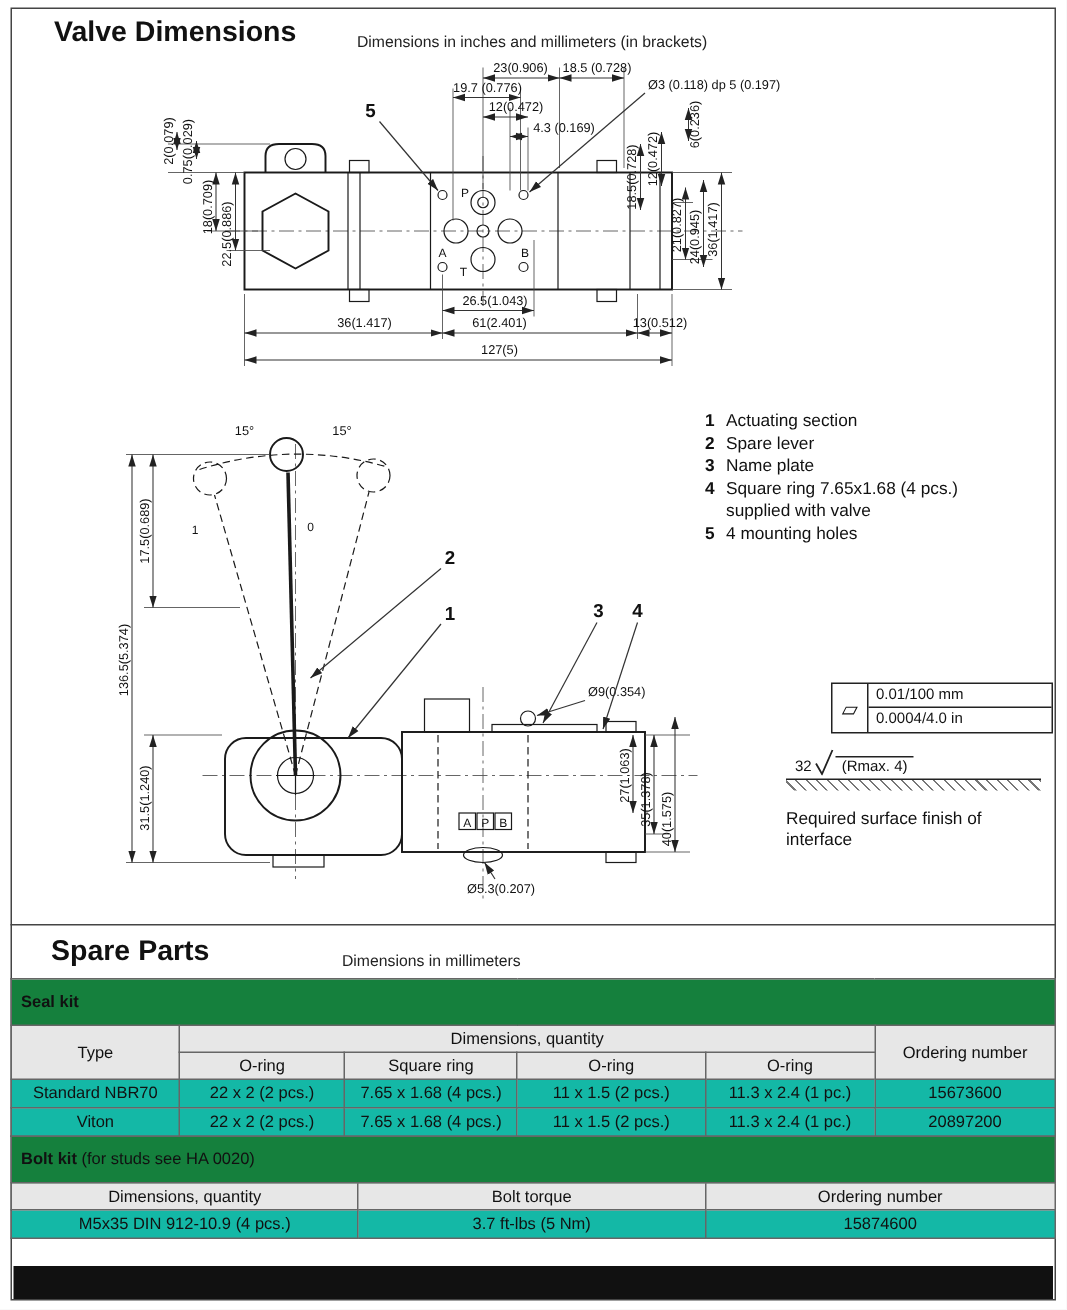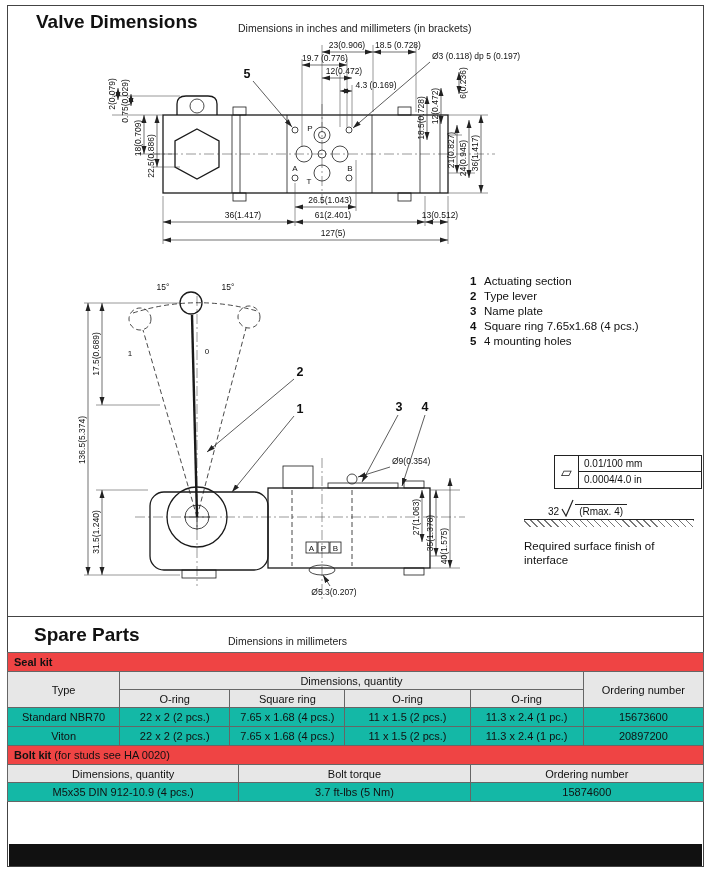--- a/index.html
+++ b/index.html
@@ -33,34 +33,34 @@
   .legend-item b { width:14px; flex:none; }
   .legend-cont { padding-left:14px; line-height:15px; }
 
   
   .finish { position:absolute; left:524px; top:455px; width:182px; color:#111; }
   .finish-box { margin-left:30px; width:148px; border:1px solid #222; display:flex; background:#fff; }
   .finish-sym { width:24px; border-right:1px solid #222; display:flex; align-items:center; justify-content:center; font-size:14px; }
   .finish-rows { flex:1; }
   .finish-rows div { height:16px; line-height:16px; font-size:10px; padding-left:5px; }
   .finish-rows div:first-child { border-bottom:1px solid #222; }
-  .finish-note { margin-top:10px; margin-left:24px; display:flex; align-items:flex-end; font-size:10px; height:18px;text-align:center; }
+  .finish-note { margin-top:10px; margin-left:6px; display:flex; align-items:flex-end; font-size:10px; height:18px;text-align:center; }
   .finish-note .rmax { border-top:1px solid #222; padding:1px 4px 0 4px; }
   .finish-ground { margin-top:2px; width:170px; height:8px; border-top:1.4px solid #222;
                    background:repeating-linear-gradient(45deg, transparent 0 4px, #777 4px 5px); }
   .finish-caption { margin-top:12px; font-size:11.5px; line-height:14px; width:170px; }
 
   
   .rule { position:absolute; left:7px; top:616px; width:697px; border-top:1.5px solid #444; }
   .sp-title { position:absolute; left:34px; top:624px; font-size:19px; font-weight:bold; color:#111; }
   .sp-subtitle { position:absolute; left:228px; top:635px; font-size:10.5px; color:#222;text-align:right; }
   .tables { position:absolute; left:7px; top:652px; width:697px; }
   table { width:100%; border-collapse:collapse; table-layout:fixed; font-size:11px; color:#111; }
   td { border:1px solid #666; text-align:center; height:18px; padding:1px 3px; }
-  tr.kitrow td { text-align:left; background:#ef4444; padding-left:6px; height:19px; }
+  tr.kitrow td { text-align:left; background:#15803d; padding-left:6px; height:31px; }
   tr.hdr td { background:#e7e7e7; }
   table.bolt { margin-top:-1px; }
   tr.data td { background:#14b8a6; height:19px; }
 
   .footer-bar { position:absolute; left:9px; top:844px; width:693px; height:22px; background:#111; }
 </style>
 </head>
 <body>
 
 <div class="page">
@@ -265,30 +265,31 @@
     </g>
   </svg>
 
   <div class="legend">
     <div class="legend-item">
         <b>1</b>
         <span>Actuating section</span>
       </div>
     <div class="legend-item">
         <b>2</b>
-        <span>Type lever</span>
+        <span>Spare lever</span>
       </div>
     <div class="legend-item">
         <b>3</b>
         <span>Name plate</span>
       </div>
     <div class="legend-item">
         <b>4</b>
         <span>Square ring 7.65x1.68  (4 pcs.)</span>
       </div>
+    <div class="legend-cont">supplied with valve</div>
     <div class="legend-item">
         <b>5</b>
         <span>4 mounting holes</span>
       </div>
   </div>
 
   <div class="finish">
     <div class="finish-box">
       <div class="finish-sym">▱</div>
       <div class="finish-rows">

